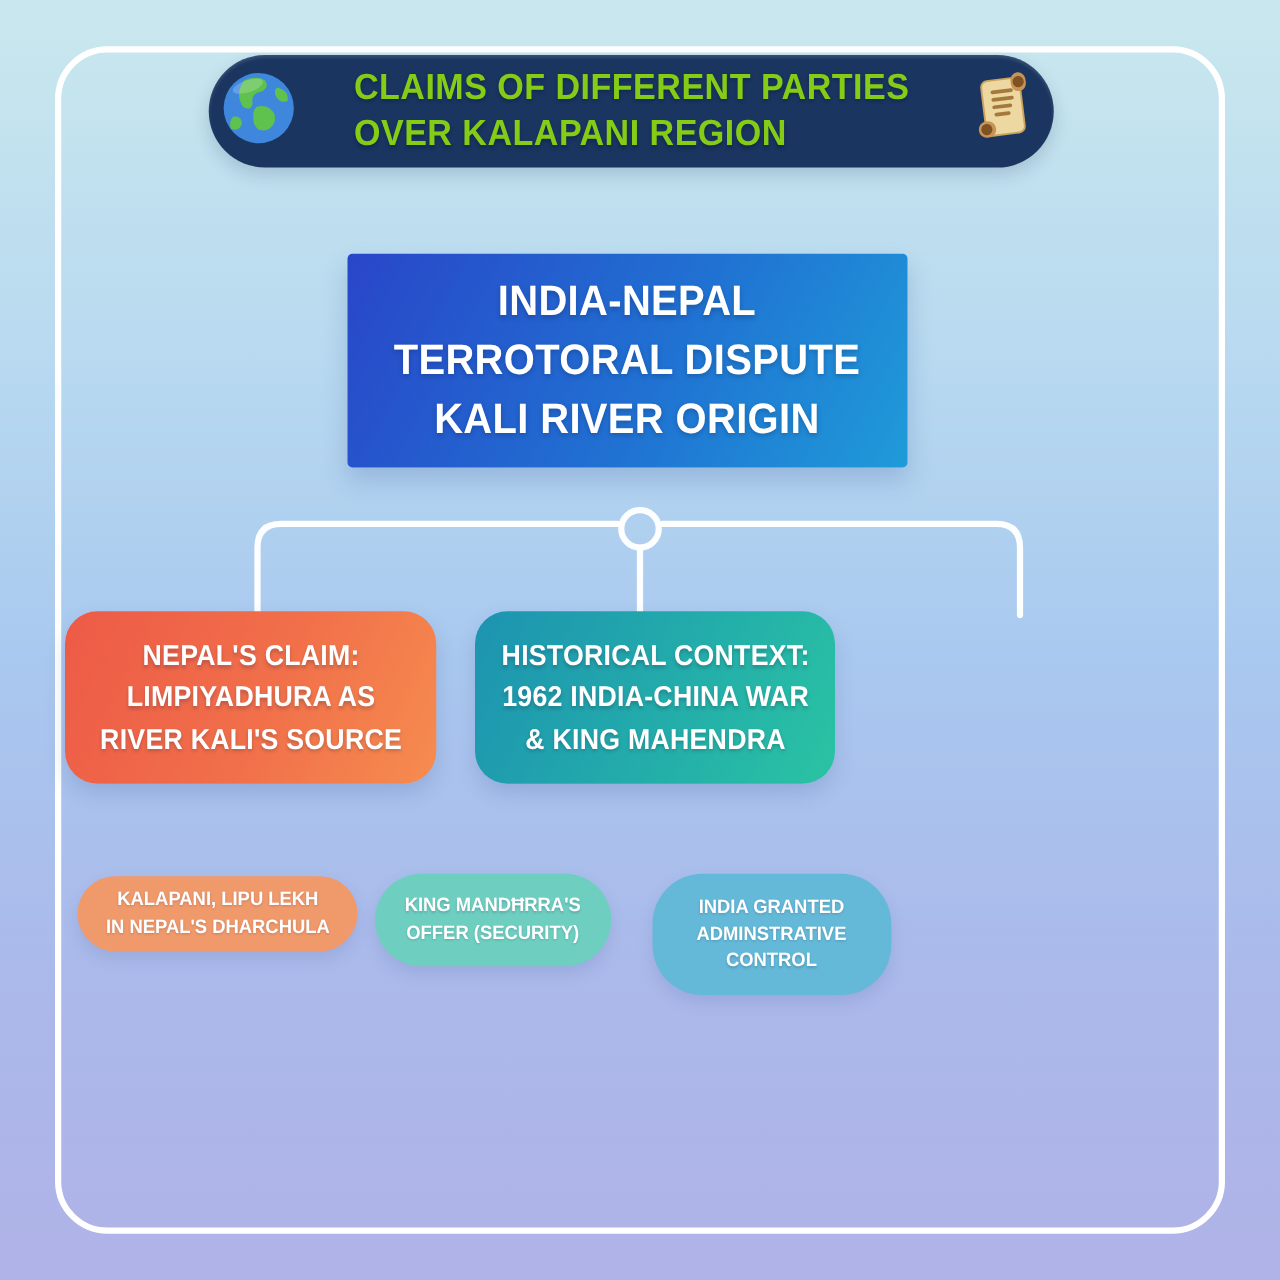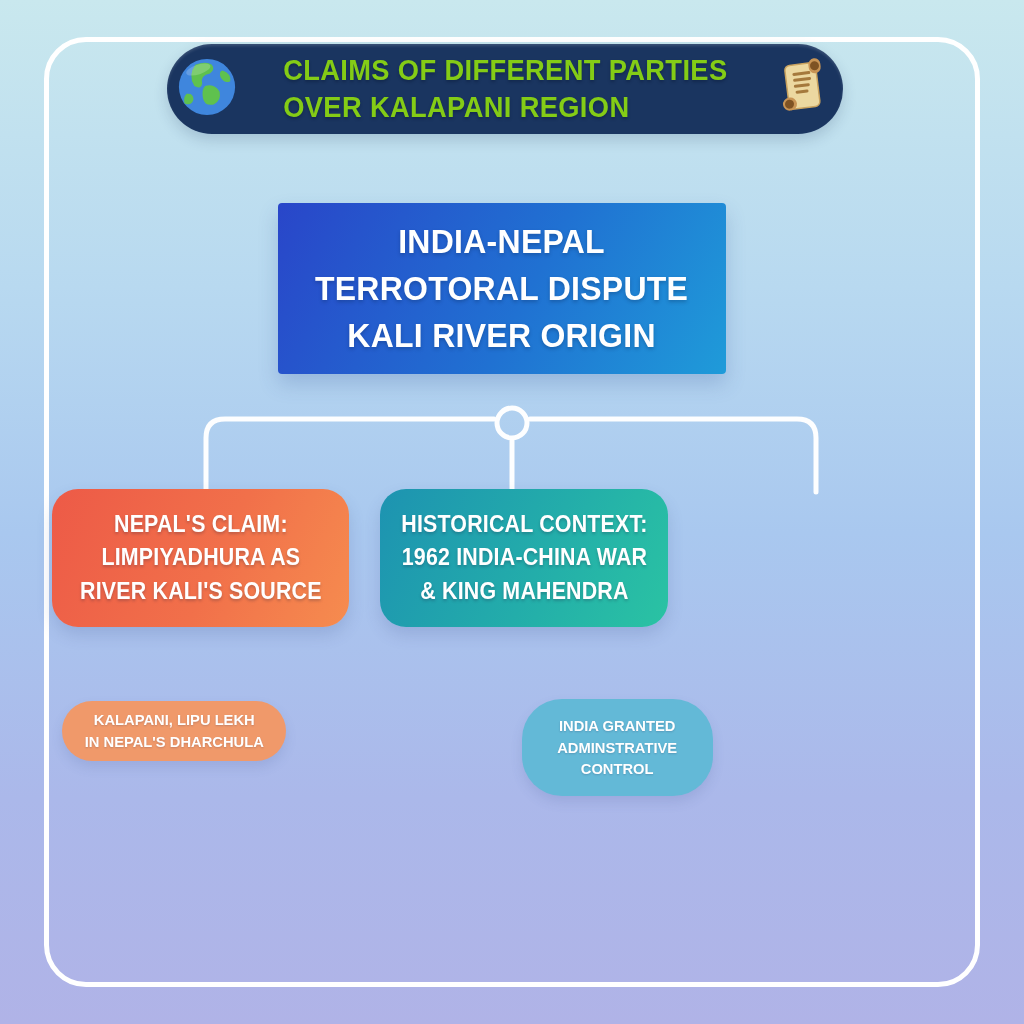--- a/index.html
+++ b/index.html
@@ -139,19 +139,23 @@
   <div class="branch b2">
     <span class="btxt">HISTORICAL CONTEXT:
 1962 INDIA-CHINA WAR
 &amp; KING MAHENDRA</span>
   </div>
 
   <div class="pill p1">
     <span class="ptxt">KALAPANI, LIPU LEKH
 IN NEPAL'S DHARCHULA</span>
   </div>
+  <div class="pill p2">
+    <span class="ptxt">KING MANDĦRRA'S
+OFFER (SECURITY)</span>
+  </div>
   <div class="pill p3">
     <span class="ptxt">INDIA GRANTED
 ADMINSTRATIVE
 CONTROL</span>
   </div>
 
 </div>
 
 </body></html>

